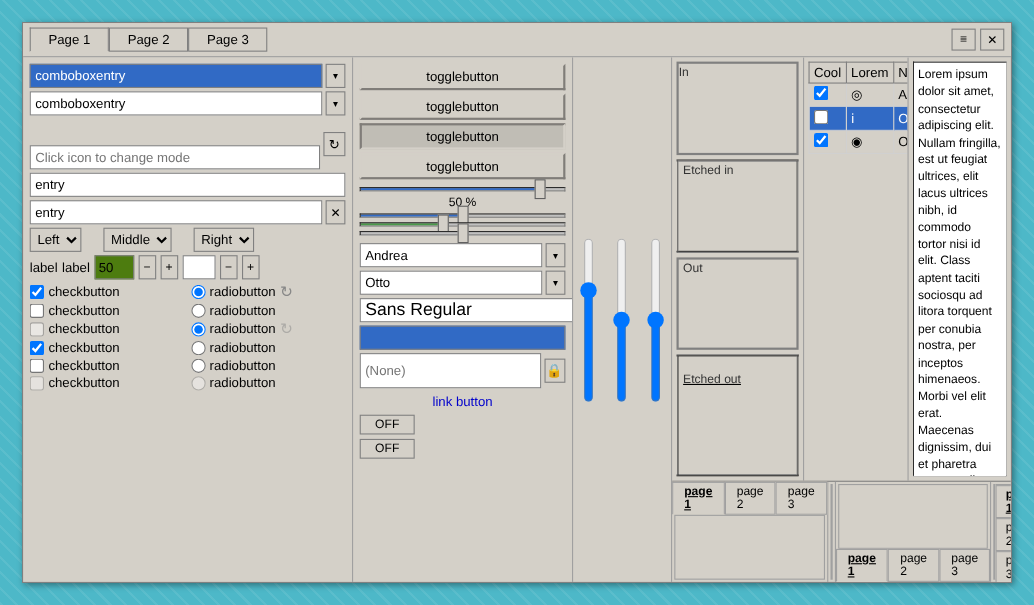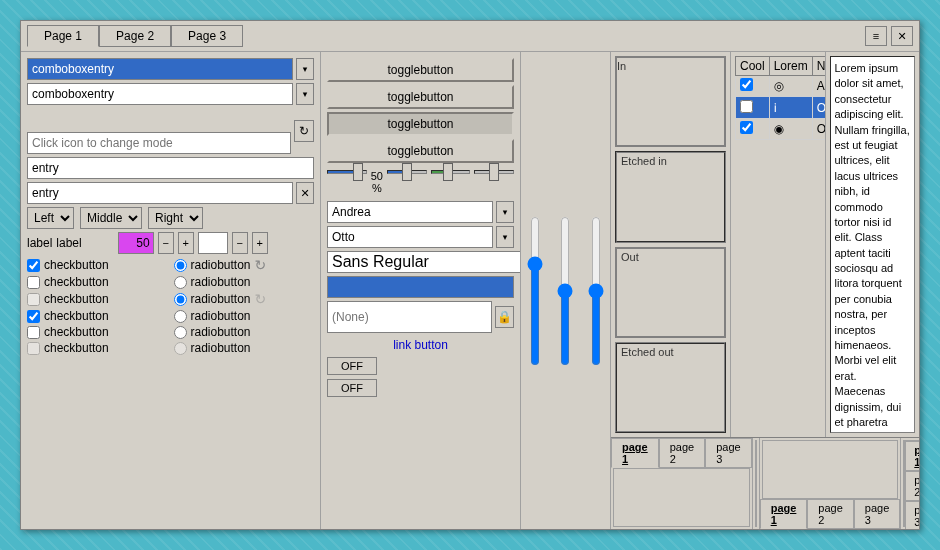--- a/index.html
+++ b/index.html
@@ -169,47 +169,46 @@
       height: 22px;
       display: flex;
       align-items: center;
       justify-content: center;
       cursor: pointer;
       font-size: 11px;
     }
     .align-row {
       display: flex;
       align-items: center;
-      gap: 6px;
+      gap: 20px;
     }
     .align-select {
       border: 1px solid #808080;
       background: #d4d0c8;
       padding: 2px;
       font-size: 12px;
       height: 22px;
       cursor: pointer;
     }
     .label-row {
       display: flex;
       align-items: center;
       gap: 4px;
     }
     .label-text {
       font-size: 12px;
     }
     .spin-input {
       width: 36px;
       border: 1px solid #808080;
-      background: #d946ef;
+      background: #4d7c0f;
       padding: 2px 3px;
       font-size: 12px;
       height: 22px;
-      text-align: right;
-      margin-left: 32px;
+      text-align: left;
     }
     .spin-btn {
       border: 1px solid #808080;
       background: #d4d0c8;
       width: 16px;
       height: 22px;
       display: flex;
       align-items: center;
       justify-content: center;
       cursor: pointer;
@@ -444,21 +443,21 @@
       background: linear-gradient(to right, #4a9a4a 40%, #c0c0c0 40%);
     }
     input[type=range][orient=vertical], input[type=range].vertical {
       writing-mode: vertical-lr;
       direction: rtl;
       width: 4px;
       height: 100%;
     }
     .horiz-sliders {
       display: flex;
-      flex-direction: row;
+      flex-direction: column;
       gap: 4px;
       padding: 4px 0;
     }
     .horiz-slider-row {
       display: flex;
       flex-direction: column;
       gap: 1px;
     }
     
     .bottom-area {
@@ -725,21 +724,21 @@
         <div class="frames-col">
           <div style="border:2px solid #808080;padding:2px 0;flex:1;min-height:40px;">
             <div class="frame-label">In</div>
           </div>
           <div style="border:2px groove #808080;padding:2px 4px;flex:1;min-height:40px;">
             <div class="frame-label">Etched in</div>
           </div>
           <div style="border:2px solid #808080;padding:2px 4px;flex:1;min-height:40px;">
             <div class="frame-label">Out</div>
           </div>
-          <div style="border:2px ridge #808080;padding:2px 4px;flex:1;min-height:40px;">
+          <div style="border:2px ridge #808080;padding:15px 4px;flex:1;min-height:40px;text-decoration:underline;">
             <div class="frame-label">Etched out</div>
           </div>
         </div>
 
         <div class="table-panel">
           <table class="data-table">
             <thead>
               <tr>
                 <th>Cool</th>
                 <th>Lorem</th>

